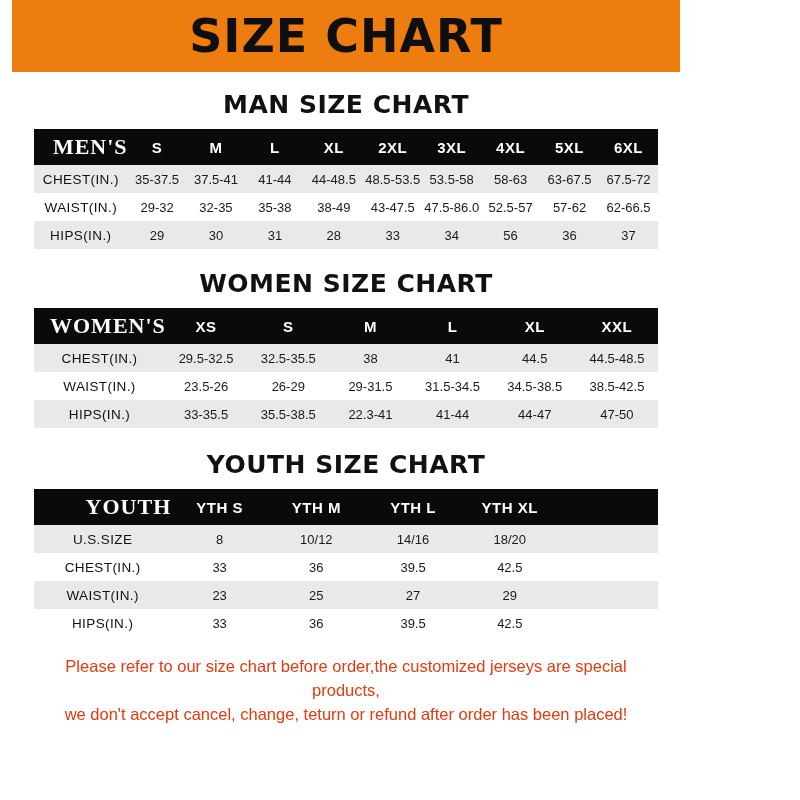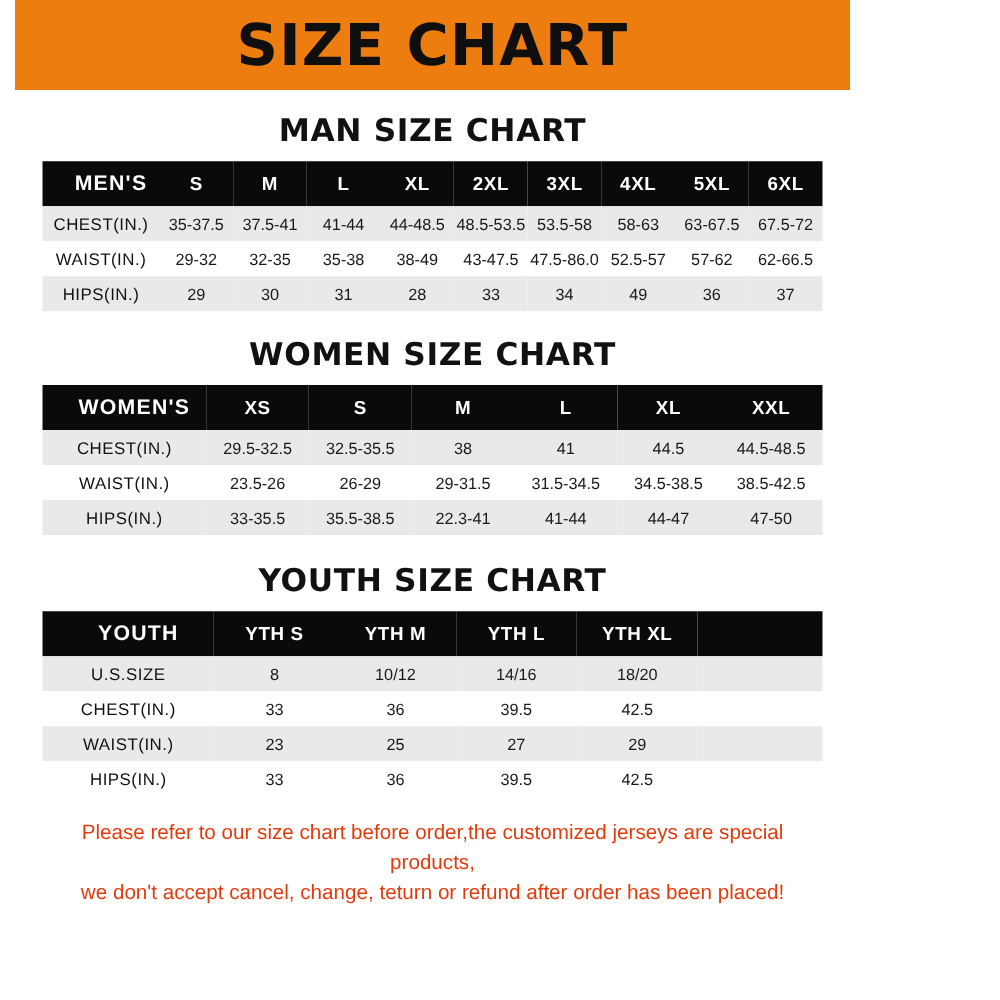--- a/index.html
+++ b/index.html
@@ -70,24 +70,24 @@
   }
   table.size-table thead th {
     background: #0a0a0a;
     color: #ffffff;
     font-weight: bold;
     height: 36px;
     font-size: 15px;
     letter-spacing: 0.5px;
   }
   table.size-table thead th.label-head {
-    font-family: Liberation Sans, sans-serif;
-    font-size: 17px;
+    font-family: Liberation Serif, serif;
+    font-size: 22px;
     letter-spacing: 1px;
-    text-align: center;
+    text-align: right;
     padding-left: 16px;
   }
   table.size-table tbody tr.row-light td {
     background: #e9e9e9;
   }
   table.size-table tbody tr.row-white td {
     background: #ffffff;
   }
   table.size-table tbody td.row-label {
     font-size: 13.5px;
@@ -179,21 +179,21 @@
           <td>62-66.5</td>
         </tr>
         <tr class="row-light">
           <td class="row-label">HIPS(IN.)</td>
           <td>29</td>
           <td>30</td>
           <td>31</td>
           <td>28</td>
           <td>33</td>
           <td>34</td>
-          <td>49</td>
+          <td>56</td>
           <td>36</td>
           <td>37</td>
         </tr>
       </tbody>
     </table>
 
     <div class="section-title t2">WOMEN SIZE CHART</div>
     <table class="size-table women">
       <colgroup>
         <col class="c0">

